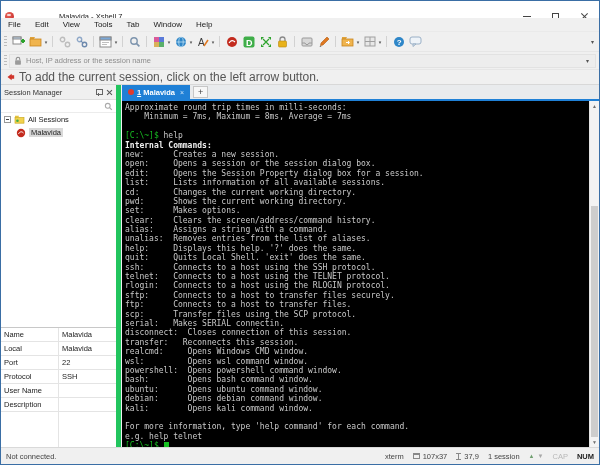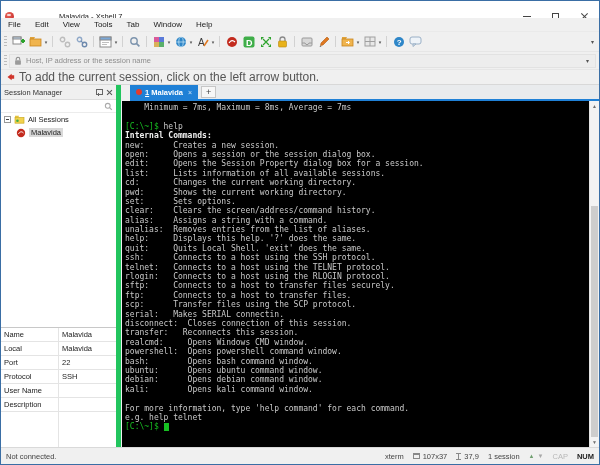--- a/index.html
+++ b/index.html
@@ -74,21 +74,21 @@
 
   
   .props { position:absolute; left:0; right:0; bottom:0; height:120px; border-top:1px solid #c8c8c8; background:#fff; }
   .props::before { content:""; position:absolute; left:57px; top:0; bottom:0; width:1px; background:#e4e4e4; }
   .prop-row { display:flex; height:14px; border-bottom:1px solid #e4e4e4; font-size:7.5px; color:#222; align-items:center; }
   .prop-label { width:57px; padding-left:3px; flex:0 0 auto; }
   .prop-value { padding-left:4px; flex:1; }
 
   
   .termwrap { position:absolute; left:121px; top:0; right:0; bottom:0; }
-  .tabbar { position:absolute; top:0; left:8px; right:0; height:16px; background:#e9ebed; border-bottom:2px solid #1f80d6; display:flex; align-items:flex-end; }
+  .tabbar { position:absolute; top:0; left:0; right:0; height:16px; background:#e9ebed; border-bottom:2px solid #1f80d6; display:flex; align-items:flex-end; }
   .tab-active { height:14px; background:#1f80d6; color:#fff; display:flex; align-items:center; gap:3px; padding:0 6px; font-size:7.5px; font-weight:bold; }
   .tab-dot { width:6px; height:6px; border-radius:50%; background:#e23b2e; flex:0 0 auto; }
   .tab-num { text-decoration:underline; }
   .tab-close { font-size:7px; color:#cfe4f7; font-weight:normal; margin-left:2px; }
   .tab-new { width:15px; height:12px; margin:0 0 1px 3px; background:#f7f7f7; border:1px solid #c6c6c6; color:#444; font-size:9px; line-height:10px; text-align:center; }
 
   .terminal { position:absolute; top:16px; left:0; right:10px; bottom:0; background:#000; padding:2px 0 0 3px; font-family:"DejaVu Sans Mono", monospace; font-size:8px; line-height:9.4px; color:#c9c9c9; overflow:hidden; }
   .term-line { white-space:pre; height:9.4px; }
   .t-p { color:#c9c9c9; }
   .t-g { color:#17c022; }
@@ -393,46 +393,48 @@
     <div class="termwrap">
       <div class="tabbar">
         <div class="tab-active">
           <span class="tab-dot"></span>
           <span><span class="tab-num">1</span> <span>Malavida</span></span>
           <span class="tab-close">×</span>
         </div>
         <div class="tab-new">+</div>
       </div>
       <div class="terminal">
+          <div class="term-line"><span class="t-p">Approximate round trip times in milli-seconds:</span></div>
           <div class="term-line"><span class="t-p">    Minimum = 7ms, Maximum = 8ms, Average = 7ms</span></div>
           <div class="term-line">&nbsp;</div>
           <div class="term-line"><span class="t-g">[C:\~]$</span><span class="t-p"> help</span></div>
           <div class="term-line"><span class="t-b">Internal Commands:</span></div>
           <div class="term-line"><span class="t-p">new:      Creates a new session.</span></div>
           <div class="term-line"><span class="t-p">open:     Opens a session or the session dialog box.</span></div>
           <div class="term-line"><span class="t-p">edit:     Opens the Session Property dialog box for a session.</span></div>
           <div class="term-line"><span class="t-p">list:     Lists information of all available sessions.</span></div>
           <div class="term-line"><span class="t-p">cd:       Changes the current working directory.</span></div>
           <div class="term-line"><span class="t-p">pwd:      Shows the current working directory.</span></div>
-          <div class="term-line"><span class="t-p">set:      Sets options.</span></div>
+          <div class="term-line"><span class="t-p">set:      Makes options.</span></div>
           <div class="term-line"><span class="t-p">clear:    Clears the screen/address/command history.</span></div>
           <div class="term-line"><span class="t-p">alias:    Assigns a string with a command.</span></div>
           <div class="term-line"><span class="t-p">unalias:  Removes entries from the list of aliases.</span></div>
           <div class="term-line"><span class="t-p">help:     Displays this help. '?' does the same.</span></div>
           <div class="term-line"><span class="t-p">quit:     Quits Local Shell. 'exit' does the same.</span></div>
           <div class="term-line"><span class="t-p">ssh:      Connects to a host using the SSH protocol.</span></div>
           <div class="term-line"><span class="t-p">telnet:   Connects to a host using the TELNET protocol.</span></div>
           <div class="term-line"><span class="t-p">rlogin:   Connects to a host using the RLOGIN protocol.</span></div>
           <div class="term-line"><span class="t-p">sftp:     Connects to a host to transfer files securely.</span></div>
           <div class="term-line"><span class="t-p">ftp:      Connects to a host to transfer files.</span></div>
           <div class="term-line"><span class="t-p">scp:      Transfer files using the SCP protocol.</span></div>
           <div class="term-line"><span class="t-p">serial:   Makes SERIAL connectin.</span></div>
           <div class="term-line"><span class="t-p">disconnect:  Closes connection of this session.</span></div>
           <div class="term-line"><span class="t-p">transfer:   Reconnects this session.</span></div>
           <div class="term-line"><span class="t-p">realcmd:     Opens Windows CMD window.</span></div>
+          <div class="term-line"><span class="t-p">wsl:         Opens wsl command window.</span></div>
           <div class="term-line"><span class="t-p">powershell:  Opens powershell command window.</span></div>
           <div class="term-line"><span class="t-p">bash:        Opens bash command window.</span></div>
           <div class="term-line"><span class="t-p">ubuntu:      Opens ubuntu command window.</span></div>
           <div class="term-line"><span class="t-p">debian:      Opens debian command window.</span></div>
           <div class="term-line"><span class="t-p">kali:        Opens kali command window.</span></div>
           <div class="term-line">&nbsp;</div>
           <div class="term-line"><span class="t-p">For more information, type 'help command' for each command.</span></div>
           <div class="term-line"><span class="t-p">e.g. help telnet</span></div>
           <div class="term-line"><span class="t-g">[C:\~]$ </span><span class="t-c"> </span></div>
         </div>

